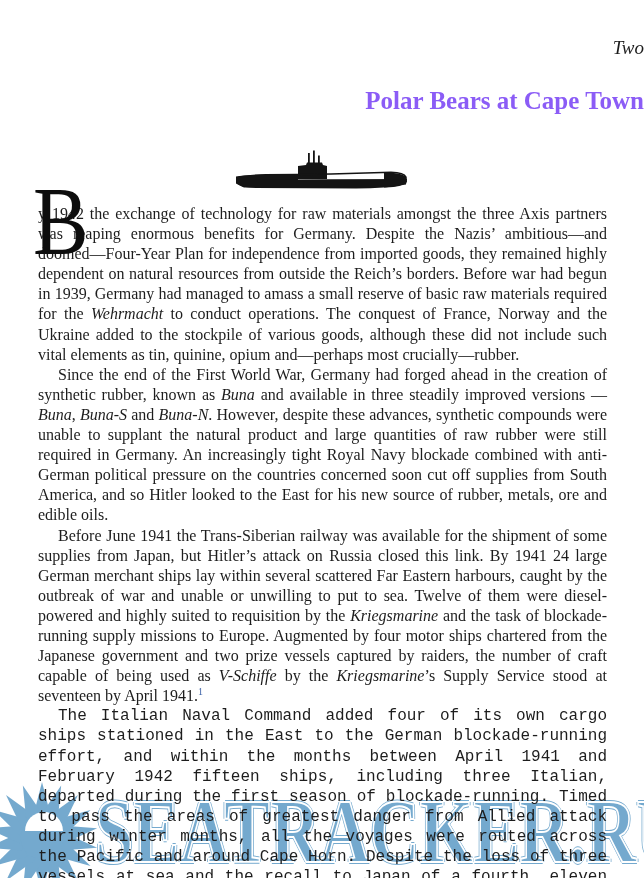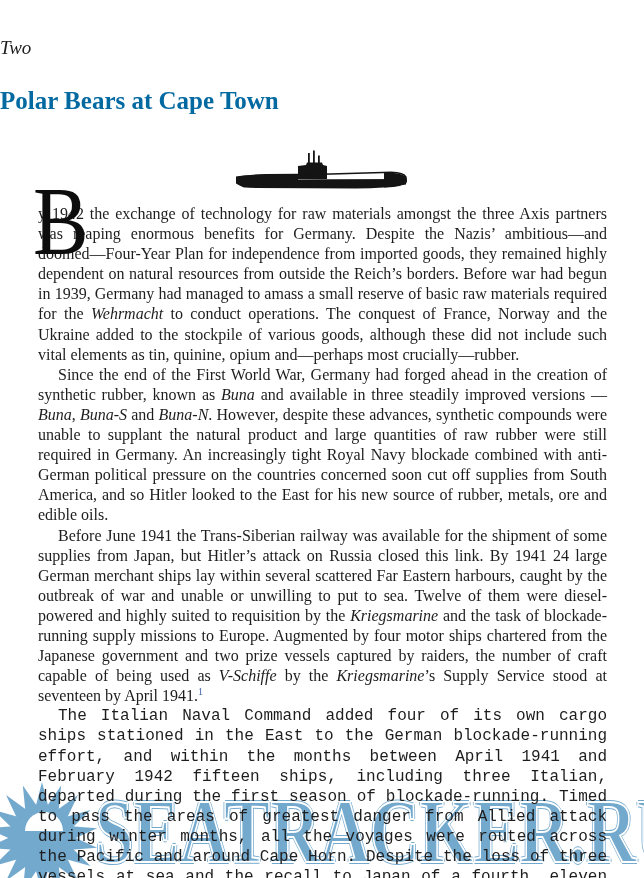--- a/index.html
+++ b/index.html
@@ -12,32 +12,32 @@
     position:relative;
     width:644px;height:878px;
     background:#ffffff;
     overflow:hidden;
     font-family:"Liberation Serif", serif;
     color:var(--text-color);
   }
   
   .chapter-number{
     margin-top:37px;
-    text-align:left;
+    text-align:right;
     font-style:italic;
     font-size:19px;
     line-height:22px;
   }
   .page-title{
     margin:27px 0 0 0;
-    text-align:left;
+    text-align:right;
     font-weight:bold;
     font-size:25px;
     line-height:29px;
-    color:#0369a1;
+    color:#8b5cf6;
   }
   
   .sub-illo{
     display:block;
     margin:34px auto 0 auto;
     width:172px;height:42px;
   }
   
   .body-text{
     position:relative;

